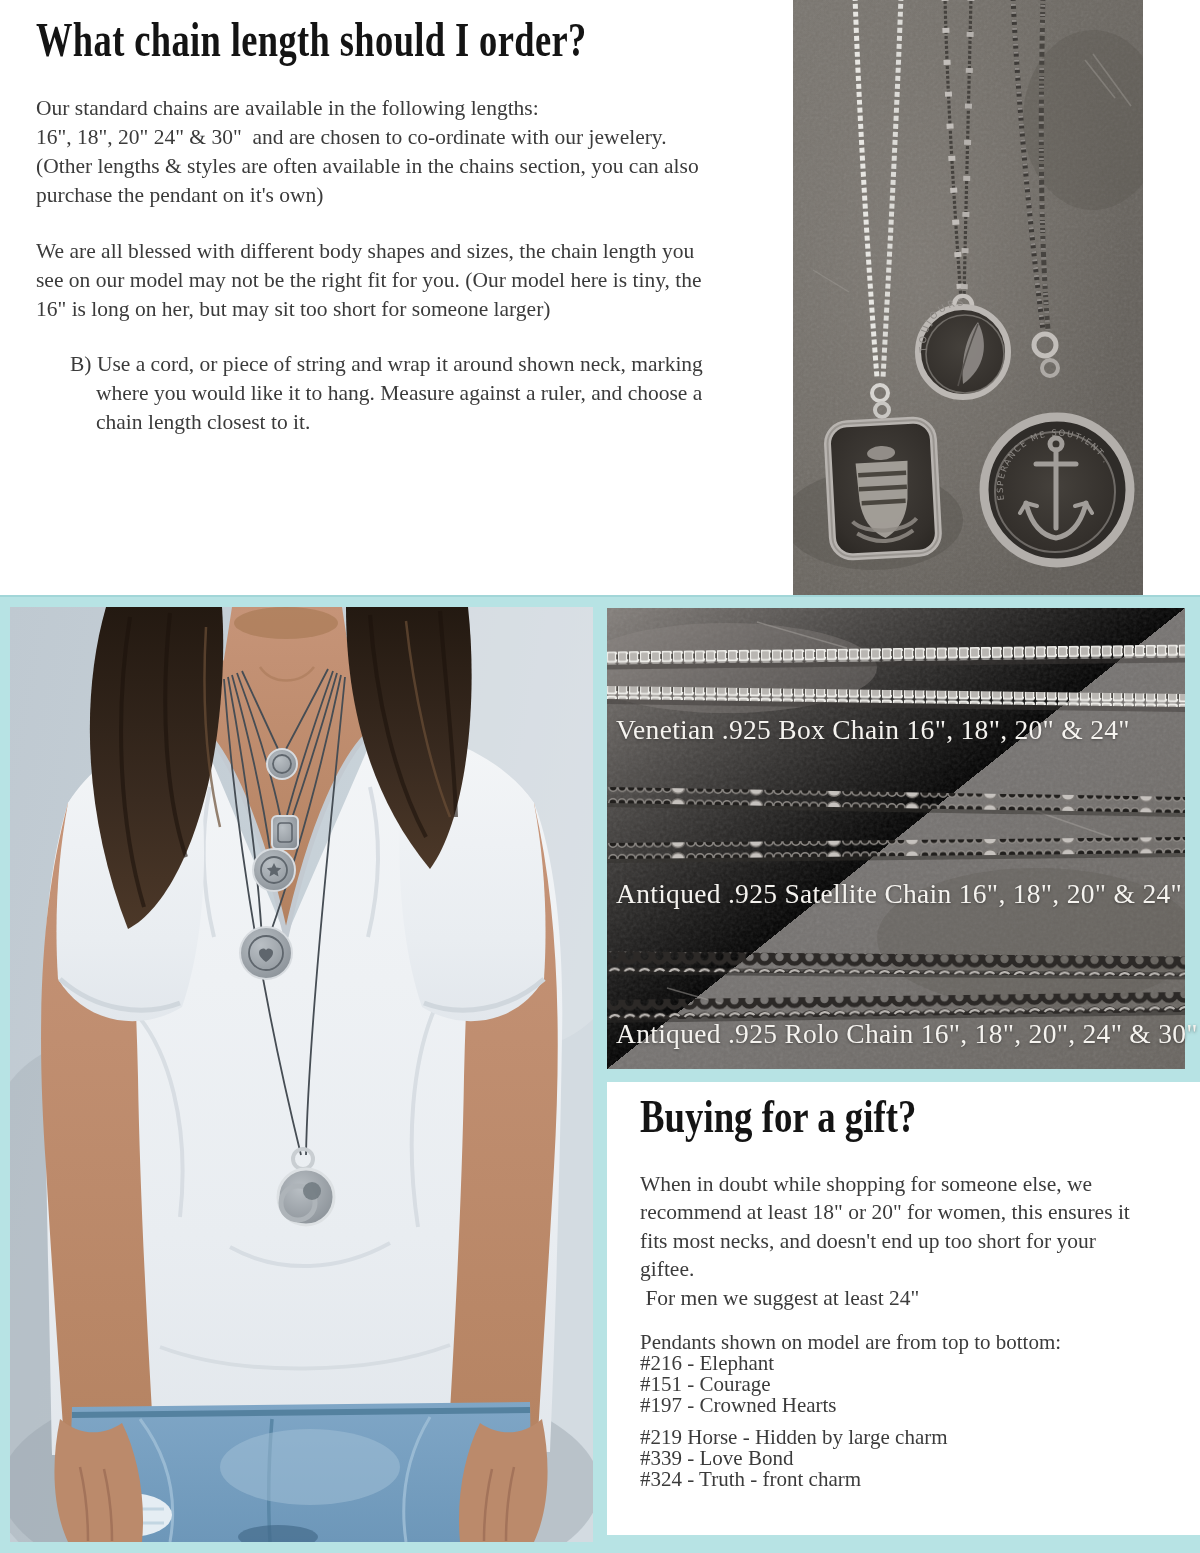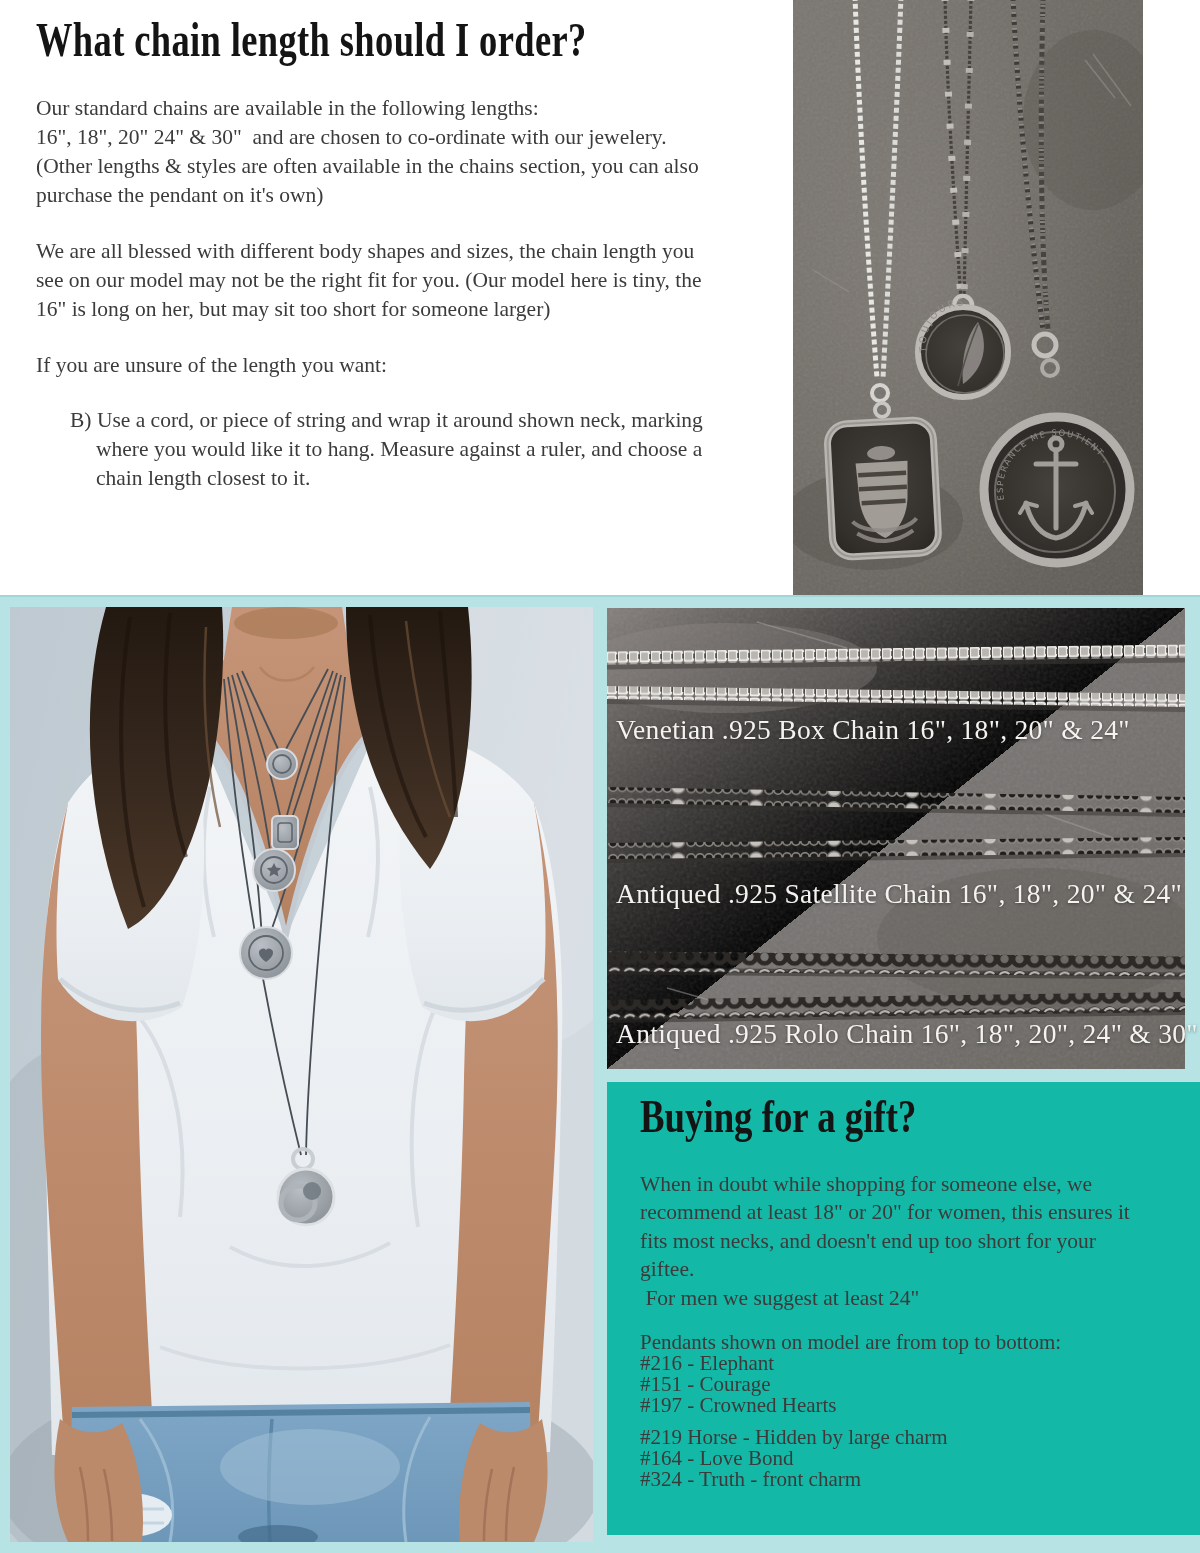--- a/index.html
+++ b/index.html
@@ -15,21 +15,21 @@
   .photo{position:absolute;display:block;}
   
   .bottom-section{position:absolute;left:0;top:595px;width:1200px;height:958px;
       background:#b7e3e4;box-shadow:inset 0 2px 0 #a2d6d8;}
   .model-photo{left:10px;top:12px;}
   .chains-photo-wrap{position:absolute;left:607px;top:13px;width:578px;height:461px;}
   .chain-caption{position:absolute;left:9px;color:#f5f3ef;font-size:27.5px;letter-spacing:.3px;
       text-shadow:0 1px 3px rgba(30,30,30,.55);white-space:nowrap;}
   .cap-0{top:106px;} .cap-1{top:270px;} .cap-2{top:410px;}
   
-  .gift-box{position:absolute;left:607px;top:487px;width:593px;height:453px;background:#14b8a6;
+  .gift-box{position:absolute;left:607px;top:487px;width:593px;height:453px;background:#ffffff;
       box-sizing:border-box;padding:6px 20px 0 33px;}
   .gift-title{margin:4px 0 0 0;font-size:46px;font-weight:700;color:#141414;white-space:nowrap;
       transform:scaleX(.8);transform-origin:left center;line-height:1.08;}
   .gift-body{white-space:pre-line;font-size:21.5px;line-height:28.5px;margin:28px 0 16px 0;}
   .gift-list{margin-top:20px;font-size:21px;line-height:21px;color:#3b3b3b;}
   .gift-list div{margin:0;}
   .list-gap{height:11px;}
 </style>
 </head>
 <body>
@@ -38,21 +38,20 @@
 
   <div class="top-text">
     <h1 class="main-title">What chain length should I order?</h1>
     <p class="body-p">Our standard chains are available in the following lengths:
 16", 18", 20" 24" &amp; 30"&nbsp; and are chosen to co-ordinate with our jewelery.
 (Other lengths &amp; styles are often available in the chains section, you can also
 purchase the pendant on it's own)</p>
     <p class="body-p">We are all blessed with different body shapes and sizes, the chain length you
 see on our model may not be the right fit for you. (Our model here is tiny, the
 16" is long on her, but may sit too short for someone larger)</p>
-    <p class="body-p">If you are unsure of the length you want:</p>
     <p class="opt">B) Use a cord, or piece of string and wrap it around shown neck, marking
 where you would like it to hang. Measure against a ruler, and choose a
 chain length closest to it.</p>
   </div>
 
   <svg class="photo" style="left:793px;top:0;" width="350" height="595" viewBox="0 0 350 595">
     <defs>
       <linearGradient id="p1bg" x1="0" y1="0" x2="1" y2="1">
         <stop offset="0" stop-color="#79756f"></stop>
           <stop offset=".45" stop-color="#6c6862"></stop>
@@ -343,19 +342,19 @@
 fits most necks, and doesn't end up too short for your
 giftee.
 &nbsp;For men we suggest at least 24"</p>
       <div class="gift-list">
         <div>Pendants shown on model are from top to bottom:</div>
         <div>#216 - Elephant</div>
         <div>#151 - Courage</div>
         <div>#197 - Crowned Hearts</div>
         <div class="list-gap"></div>
         <div>#219 Horse - Hidden by large charm</div>
-        <div>#164 - Love Bond</div>
+        <div>#339 - Love Bond</div>
         <div>#324 - Truth - front charm</div>
       </div>
     </div>
 
   </div>
 </div>
 
 </body></html>

